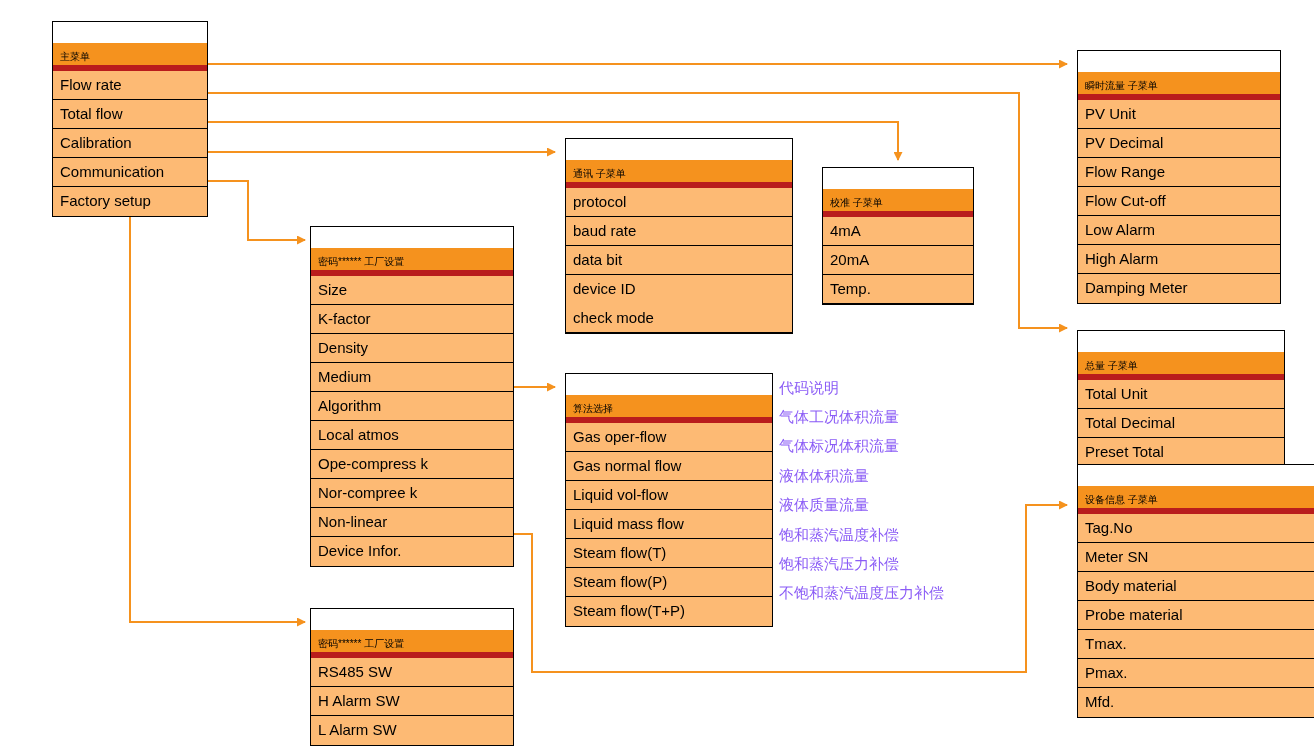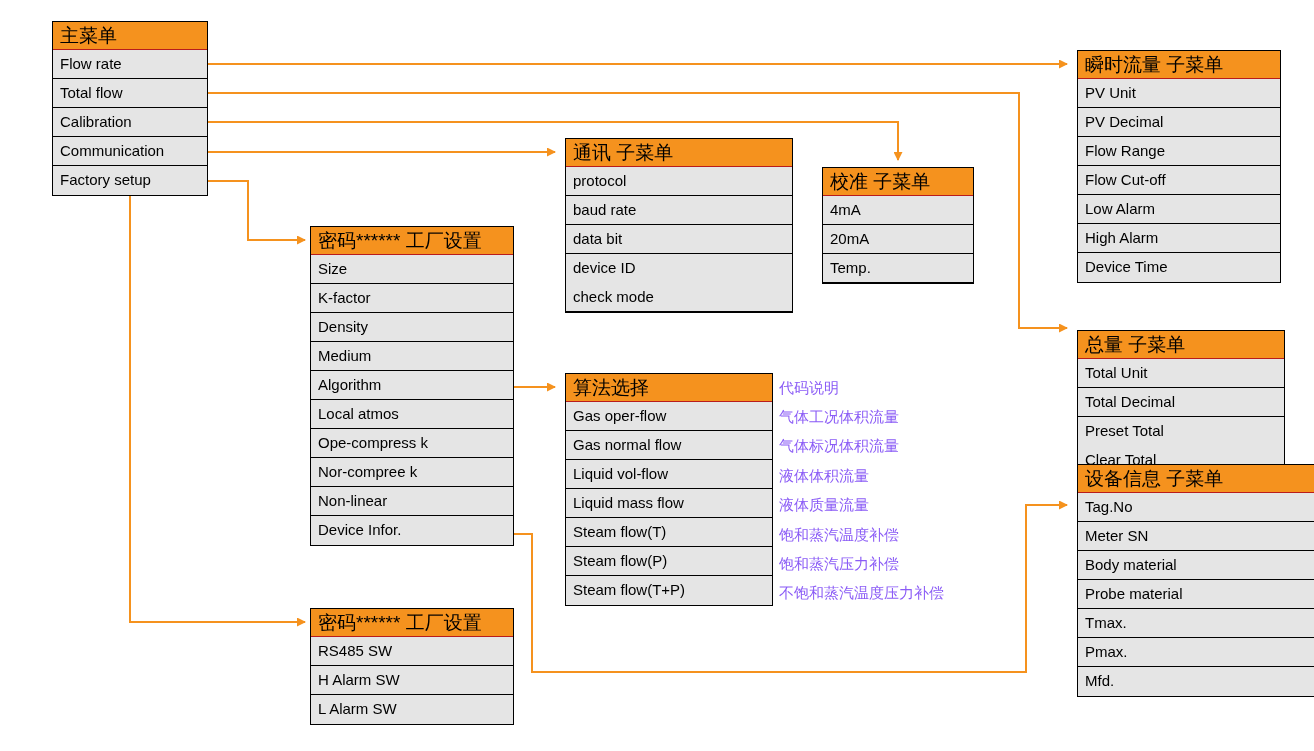--- a/index.html
+++ b/index.html
@@ -27,31 +27,32 @@
   }
   .menu-box {
     position: absolute;
     border: 1px solid #000000;
     box-sizing: border-box;
     background: #ffffff;
   }
   .menu-title {
     background: #f5921e;
     color: #000000;
-    font-size: 19px;
+    font-size: 10px;
     line-height: 27px;
     height: 28px;
     padding-left: 7px;
-    border-bottom: 1px solid #b91c1c;
+    border-bottom: 6px solid #b91c1c;
     box-sizing: border-box;
     white-space: nowrap;
     overflow: hidden;
+    margin-top: 21px;
   }
   .menu-item {
-    background: #e5e5e5;
+    background: #fdba74;
     color: #000000;
     font-size: 15px;
     line-height: 28px;
     height: 29px;
     padding-left: 7px;
     border-bottom: 1px solid #000000;
     box-sizing: border-box;
     white-space: nowrap;
     overflow: hidden;
   }
@@ -165,21 +166,21 @@
   </div>
 
   <div class="menu-box" style="left:1077px; top:50px; width:204px;">
     <div class="menu-title">瞬时流量 子菜单</div>
     <div class="menu-item">PV Unit</div>
     <div class="menu-item">PV Decimal</div>
     <div class="menu-item">Flow Range</div>
     <div class="menu-item">Flow Cut-off</div>
     <div class="menu-item">Low Alarm</div>
     <div class="menu-item">High Alarm</div>
-    <div class="menu-item last">Device Time</div>
+    <div class="menu-item last">Damping Meter</div>
   </div>
 
   <div class="menu-box" style="left:1077px; top:330px; width:208px;">
     <div class="menu-title">总量 子菜单</div>
     <div class="menu-item">Total Unit</div>
     <div class="menu-item">Total Decimal</div>
     <div class="menu-item last">Preset Total</div>
     <div class="menu-item">Clear Total</div>
   </div>
 

